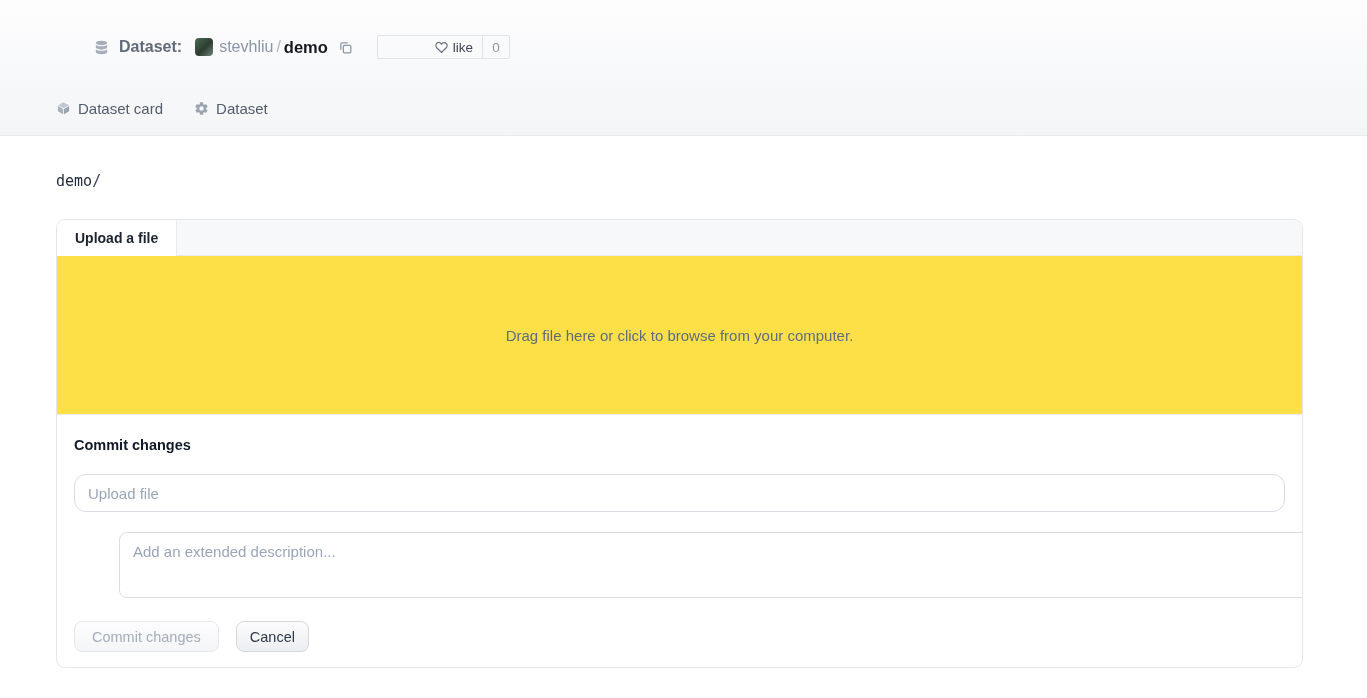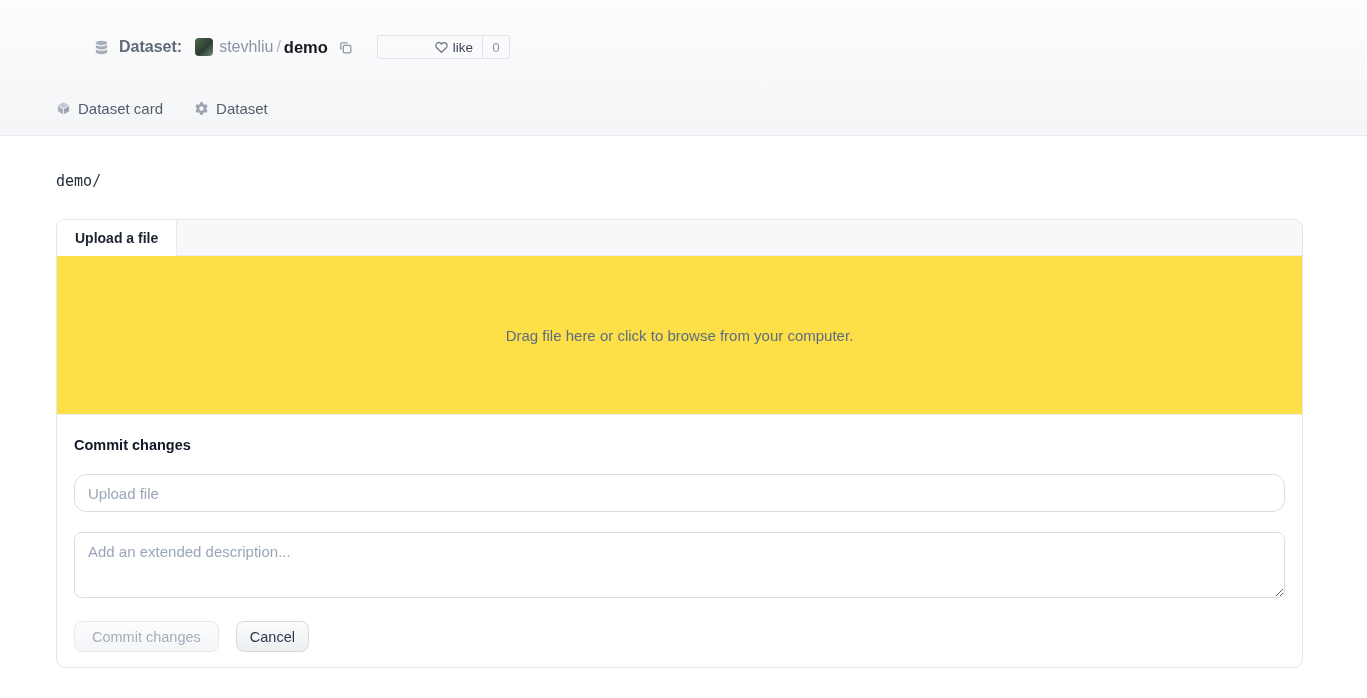--- a/index.html
+++ b/index.html
@@ -181,20 +181,21 @@
     border: 1px solid #d9dce1;
     border-radius: 8px;
     padding: 10px 13px;
     font-size: 15px;
     font-family: inherit;
     color: #1f2937;
     outline: none;
     resize: vertical;
     margin-bottom: 19px;
     background: #fff;
+    margin-left: 45px;
   }
   .summary-input::placeholder, .desc-textarea::placeholder { color: #9aa6b7; opacity: 1; }
 
   .btn-row { display: flex; gap: 17px; }
   .btn {
     height: 31px;
     border-radius: 8px;
     font-size: 14.5px;
     font-family: inherit;
     cursor: pointer;

